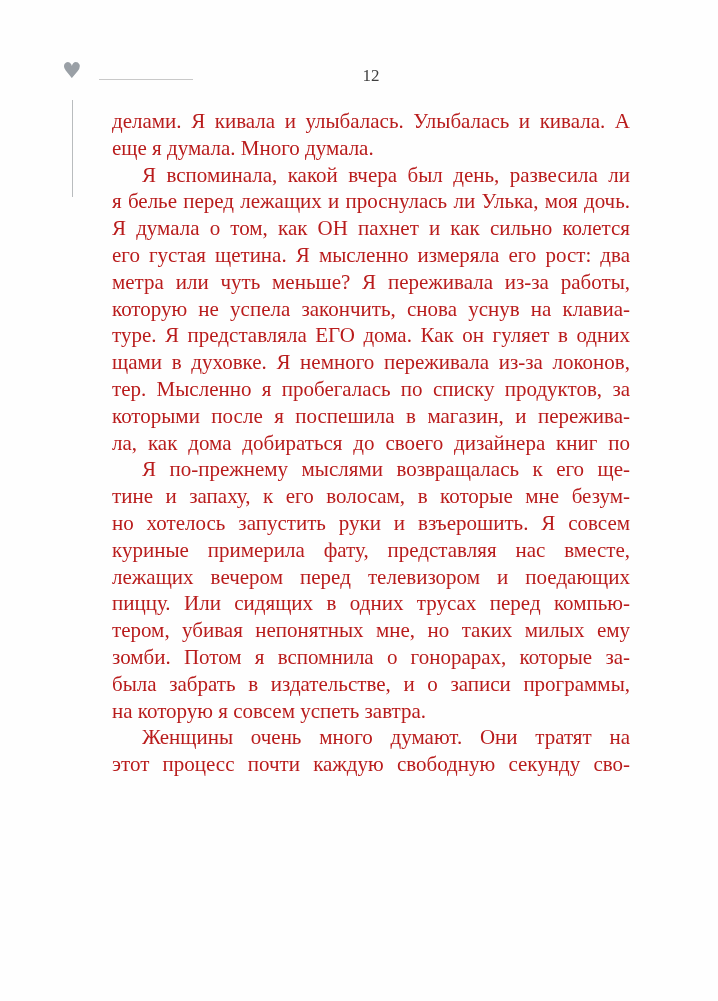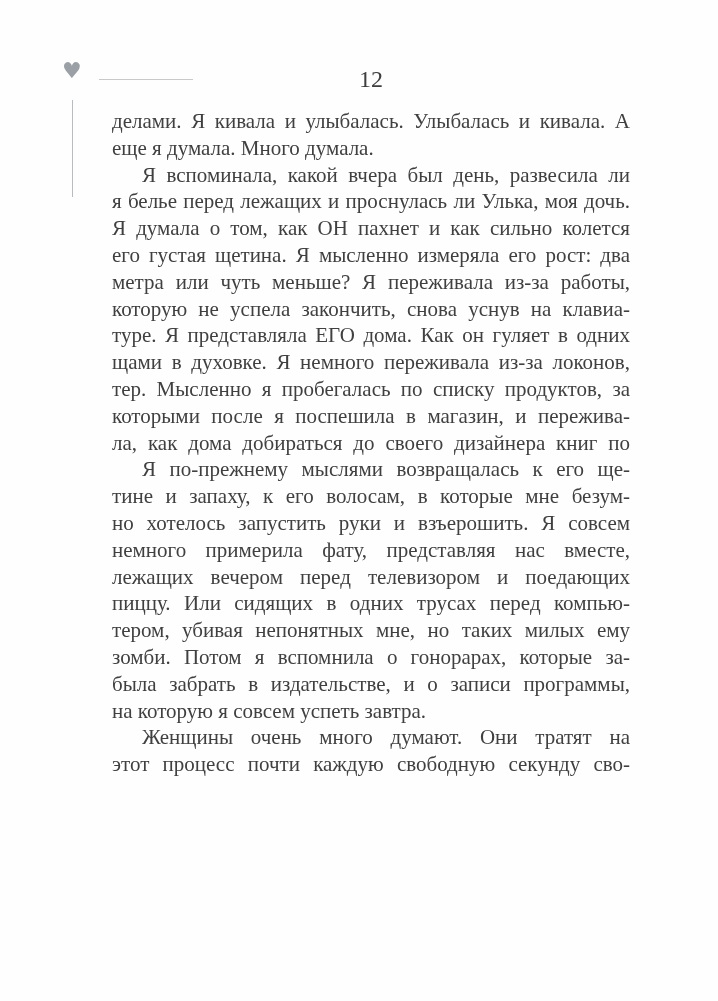--- a/index.html
+++ b/index.html
@@ -39,31 +39,31 @@
     width: 1px;
     height: 97px;
     background: #b9bcbe;
   }
   .page-number {
     position: absolute;
     left: 112px;
     top: 66px;
     width: 518px;
     text-align: center;
-    font-size: 24px;
+    font-size: 17px;
     color: #3e3e3e;
   }
   .text-block {
     position: absolute;
     left: 112px;
     top: 108px;
     width: 518px;
     font-size: 21px;
     line-height: 26.8px;
-    color: #404040;
+    color: #b91c1c;
   }
   .line {
     text-align: justify;
     text-align-last: justify;
     white-space: nowrap;
   }
   .line.para-end {
     text-align-last: left;
   }
   .line.indent {
@@ -88,21 +88,21 @@
       <div class="line">метра или чуть меньше? Я переживала из-за работы,</div>
       <div class="line">которую не успела закончить, снова уснув на клавиа-</div>
       <div class="line">туре. Я представляла ЕГО дома. Как он гуляет в одних</div>
       <div class="line">щами в духовке. Я немного переживала из-за локонов,</div>
       <div class="line">тер. Мысленно я пробегалась по списку продуктов, за</div>
       <div class="line">которыми после я поспешила в магазин, и пережива-</div>
       <div class="line">ла, как дома добираться до своего дизайнера книг по</div>
       <div class="line indent">Я по-прежнему мыслями возвращалась к его ще-</div>
       <div class="line">тине и запаху, к его волосам, в которые мне безум-</div>
       <div class="line">но хотелось запустить руки и взъерошить. Я совсем</div>
-      <div class="line">немного примерила фату, представляя нас вместе,</div>
+      <div class="line">куриные примерила фату, представляя нас вместе,</div>
       <div class="line">лежащих вечером перед телевизором и поедающих</div>
       <div class="line">пиццу. Или сидящих в одних трусах перед компью-</div>
       <div class="line">тером, убивая непонятных мне, но таких милых ему</div>
       <div class="line">зомби. Потом я вспомнила о гонорарах, которые за-</div>
       <div class="line">была забрать в издательстве, и о записи программы,</div>
       <div class="line para-end">на которую я совсем успеть завтра.</div>
       <div class="line indent">Женщины очень много думают. Они тратят на</div>
       <div class="line">этот процесс почти каждую свободную секунду сво-</div>
     </div>
 </div>

